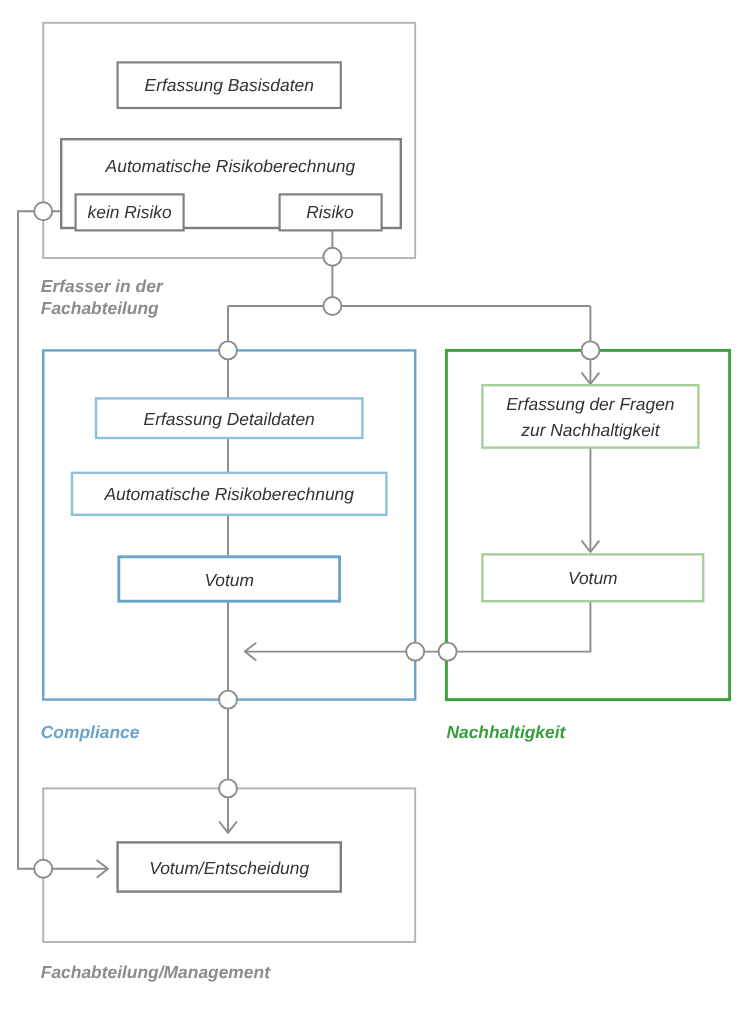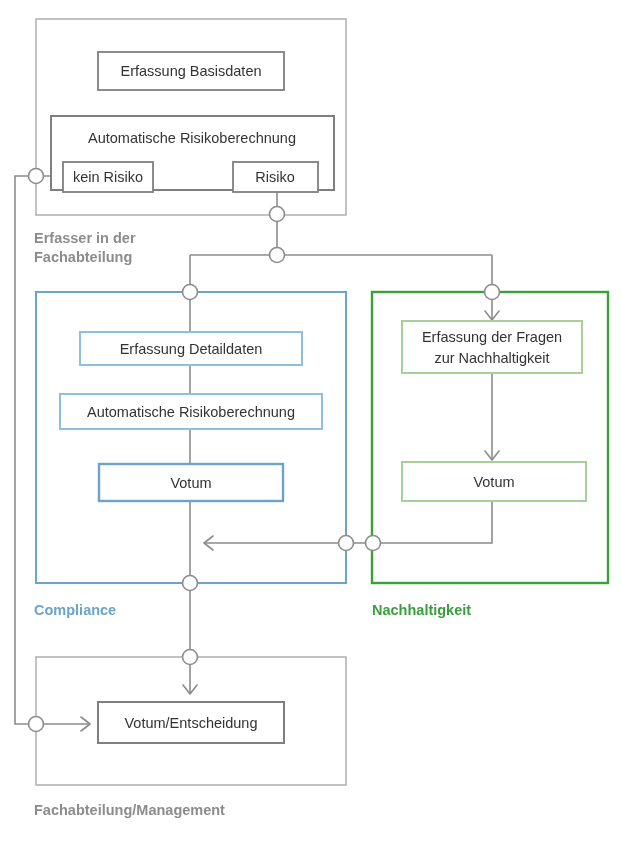--- a/index.html
+++ b/index.html
@@ -10,20 +10,21 @@
   body {
     width: 622px;
     height: 843px;
     font-family: "Liberation Sans", sans-serif;
     overflow: hidden;
   }
   #diagram-root {
     position: relative;
     width: 622px;
     height: 616px;
+    font-style: italic;
   }
   svg.flow {
     position: absolute;
     left: 0;
     top: 0;
     width: 622px;
     height: 843px;
   }
   .node-label {
     font-family: "Liberation Sans", sans-serif;

